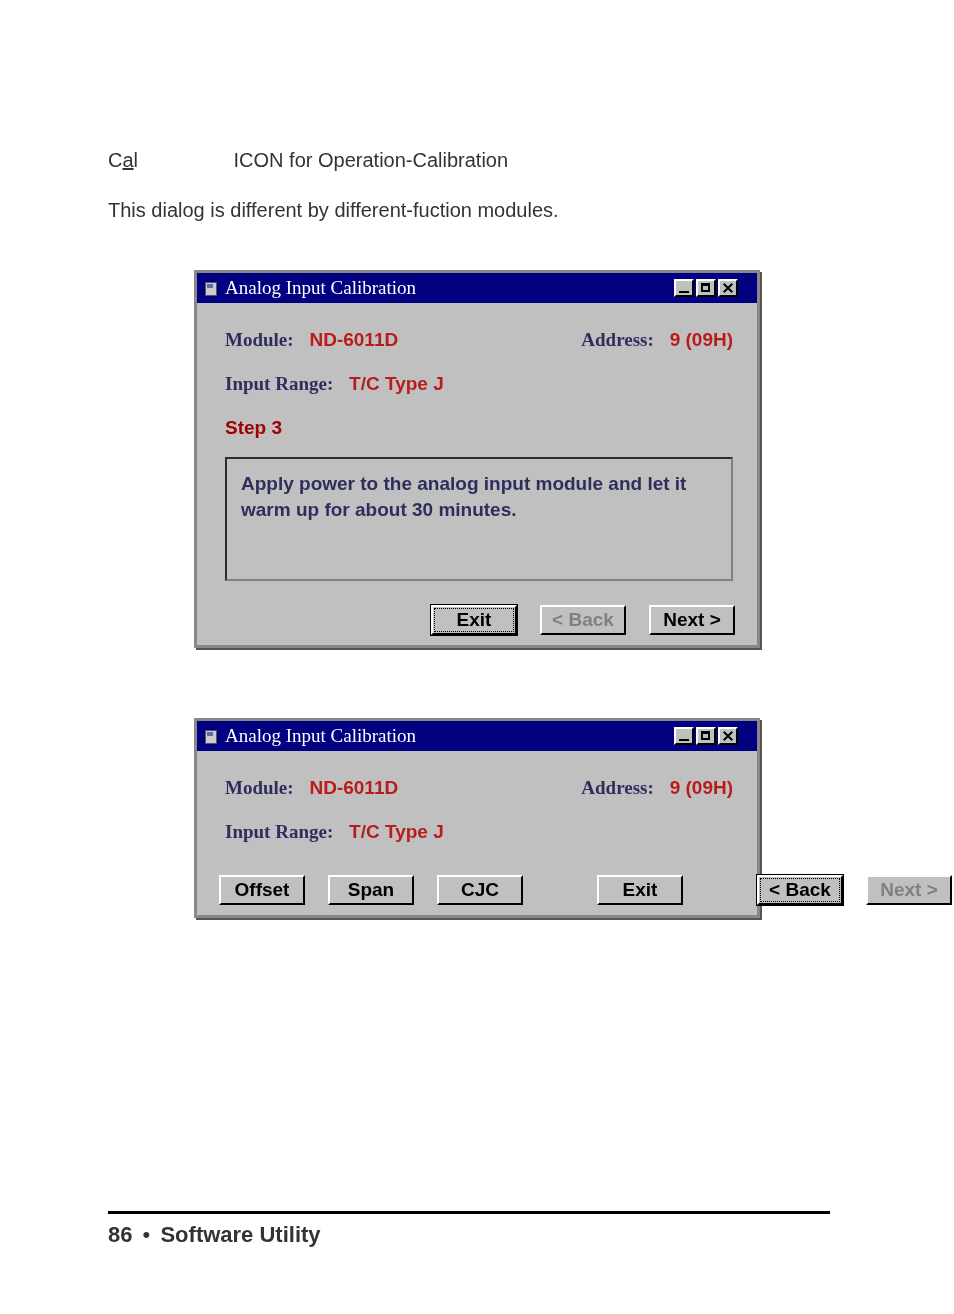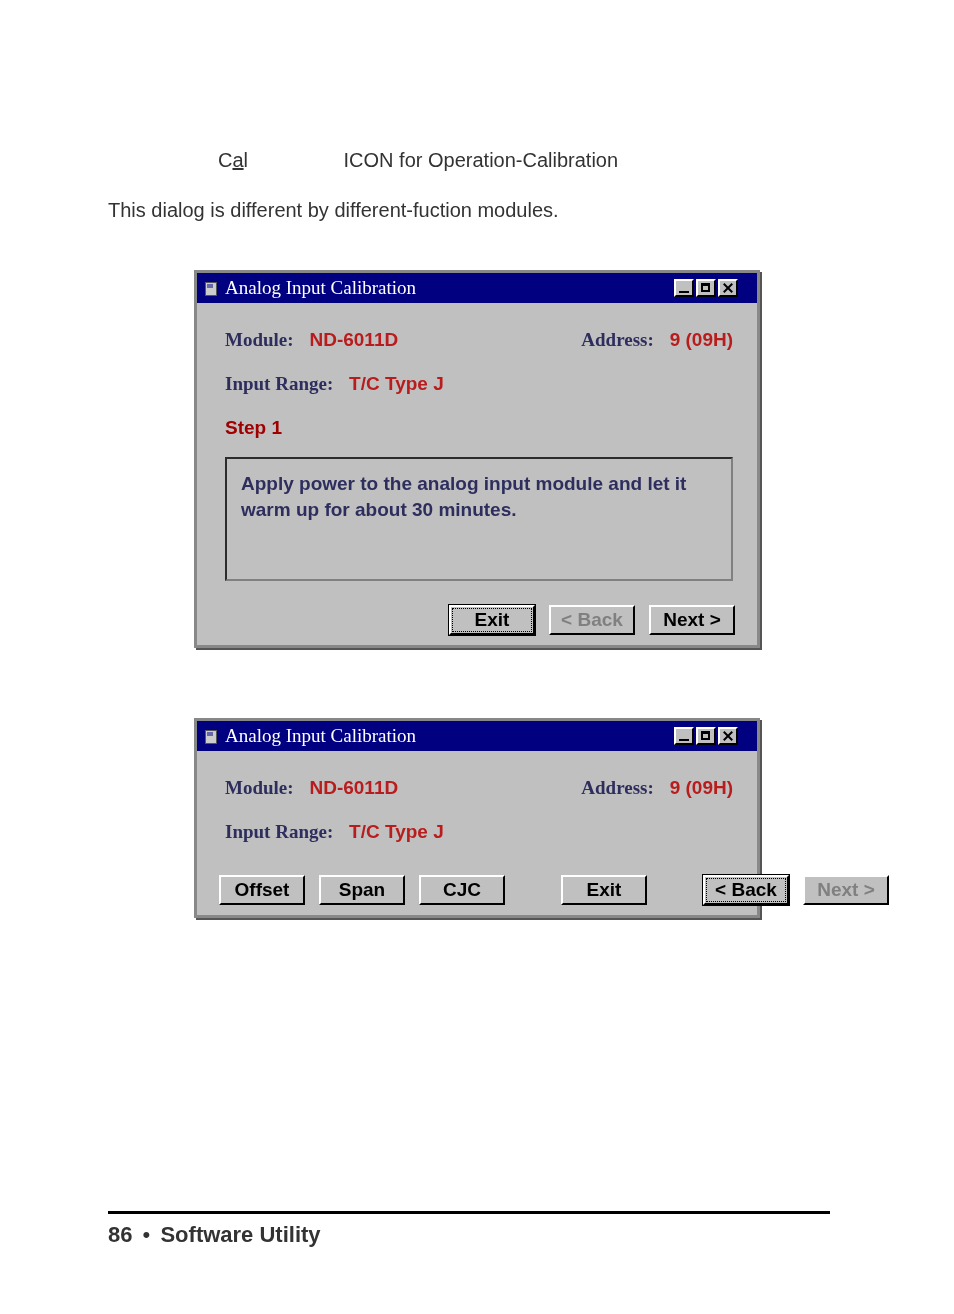--- a/index.html
+++ b/index.html
@@ -12,21 +12,20 @@
     color: #333;
   }
 
   .page-body {
     padding: 140px 108px 0 108px;
     font-size: 20px;
     line-height: 2.0;
   }
 
   .text-line-indent {
-    margin-left: 110px;
   }
 
   .cal-label { display:inline-block; width:120px; }
   .cal-label .u { text-decoration: underline; }
 
   .text-line-2 { margin-top: 10px; }
 
   
   .dlg-img {
     position: relative;
@@ -102,21 +101,21 @@
     margin-top: 10px;
     border: 2px inset #808080;
     padding: 12px 14px 36px 14px;
     color:#2e2e5e;
     line-height:1.35;
     min-height: 72px;
   }
 
   .btn-row {
     display:flex;
-    gap: 14px;
+    gap: 23px;
     padding: 6px 22px 10px 22px;
     font-family: "MS Sans Serif", Arial, sans-serif;
     font-size: 19px;
     font-weight: bold;
   }
   .btn-row .spacer { flex:1; }
   .btn-row.left-start .spacer.small { flex:0 0 28px; }
 
   .btn95 {
     min-width: 86px;
@@ -194,21 +193,21 @@
           <span>&nbsp;</span>
           <span class="val-teal">9 (09H)</span>
         </span>
       </div>
       <div class="dlg-row">
         <span class="lbl-dark">Input Range:</span>
         <span>&nbsp;</span>
         <span class="val-teal">T/C Type J</span>
       </div>
       <div class="dlg-row">
-        <span class="val-red">Step 1</span>
+        <span class="val-red">Step 3</span>
       </div>
       <div class="step-box">
         <span>Apply power to the analog input module and let it warm up for about 30 minutes.</span>
       </div>
     </div>
     <div class="btn-row">
       <span class="spacer"></span>
       <div class="btn95 focused default">
           <span>Exit</span>
         </div>

